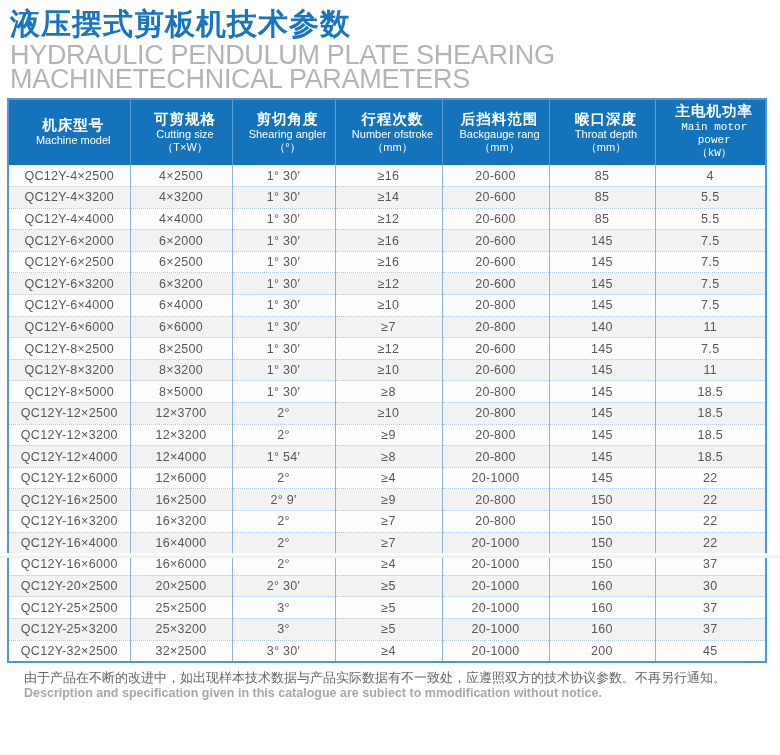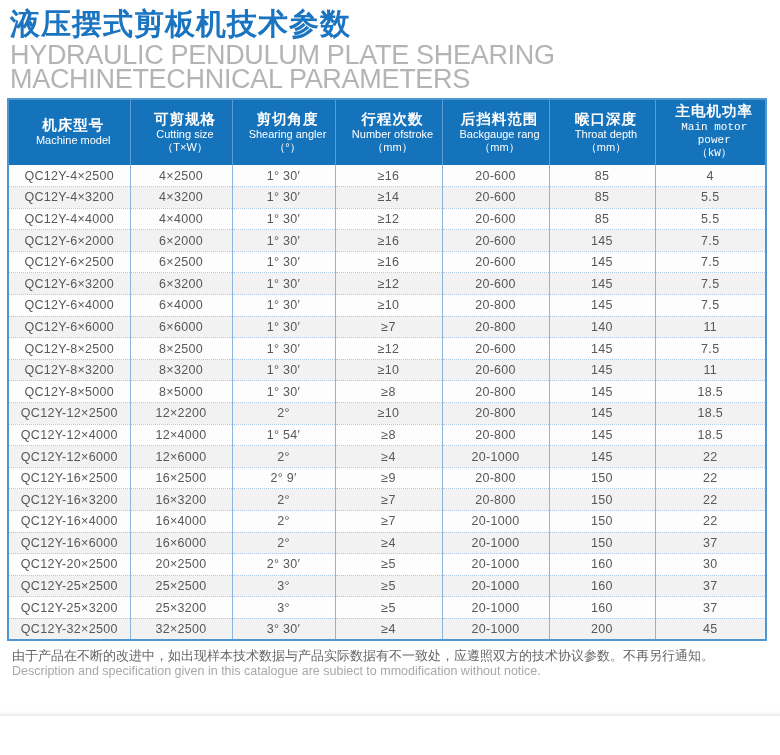--- a/index.html
+++ b/index.html
@@ -2,21 +2,21 @@
 <html><head>
 <meta charset="utf-8">
 <style>
   * { margin:0; padding:0; box-sizing:border-box; }
   html,body { width:780px; height:755px; }
   body {
     font-family:"Liberation Sans","DejaVu Sans",sans-serif;
     background:#ffffff;
     overflow:hidden;
   }
-  .page { position:relative; width:780px; height:716px; background:#ffffff; }
+  .page { position:relative; width:780px; height:558px; background:#ffffff; }
 
   
   .heading { padding:5px 10px 0 10px; }
   .title {
     font-size:30px;
     font-weight:bold;
     color:#1a74c0;
     letter-spacing:1px;
     line-height:38px;
   }
@@ -59,23 +59,23 @@
     border-right:1px solid #8cb6dd;
     border-top:1px dotted #aecbea;
     background:#fdfdfd;
     letter-spacing:0.3px;
   }
   .specs-table tbody td:last-child { border-right:none; }
   .specs-table tbody tr:first-child td { border-top:none; }
   .specs-table tbody tr:nth-child(even) td { background:#f2f2f2; }
 
   
-  .disclaimer { margin:6px 8px 0 12px; }
+  .disclaimer { margin:6px 8px 0 24px; }
   .disclaimer-cn { font-size:13px; color:#666666; line-height:17px; }
-  .disclaimer-en { font-size:12.5px; color:#a8a8a8; line-height:15px; }
+  .disclaimer-en { font-size:12.5px; color:#a8a8a8; line-height:15px;font-weight:bold; }
 
   .page-bottom-fade {
     position:absolute; left:0; right:0; bottom:0; height:5px;
     background:linear-gradient(#ffffff,#ececec);
   }
 </style>
 </head>
 <body>
 
 <div class="page">
@@ -229,23 +229,32 @@
           <td>QC12Y-8×5000</td>
           <td>8×5000</td>
           <td>1° 30′</td>
           <td>≥8</td>
           <td>20-800</td>
           <td>145</td>
           <td>18.5</td>
         </tr>
         <tr>
           <td>QC12Y-12×2500</td>
-          <td>12×2200</td>
+          <td>12×3700</td>
           <td>2°</td>
           <td>≥10</td>
+          <td>20-800</td>
+          <td>145</td>
+          <td>18.5</td>
+        </tr>
+        <tr>
+          <td>QC12Y-12×3200</td>
+          <td>12×3200</td>
+          <td>2°</td>
+          <td>≥9</td>
           <td>20-800</td>
           <td>145</td>
           <td>18.5</td>
         </tr>
         <tr>
           <td>QC12Y-12×4000</td>
           <td>12×4000</td>
           <td>1° 54′</td>
           <td>≥8</td>
           <td>20-800</td>

